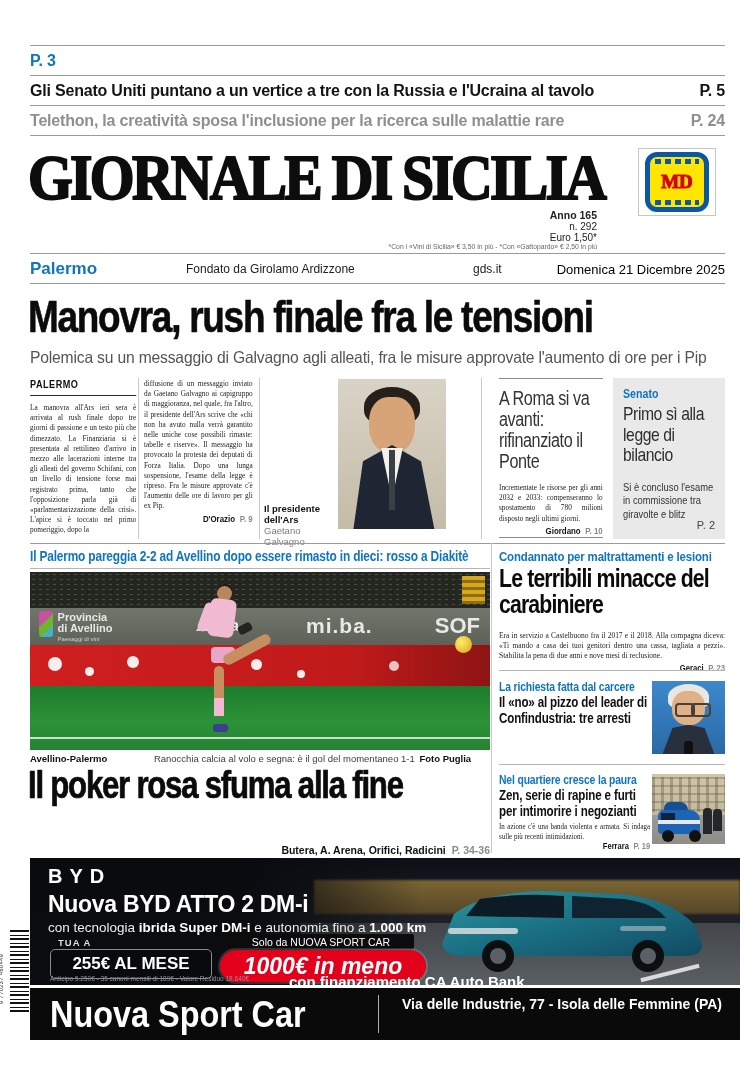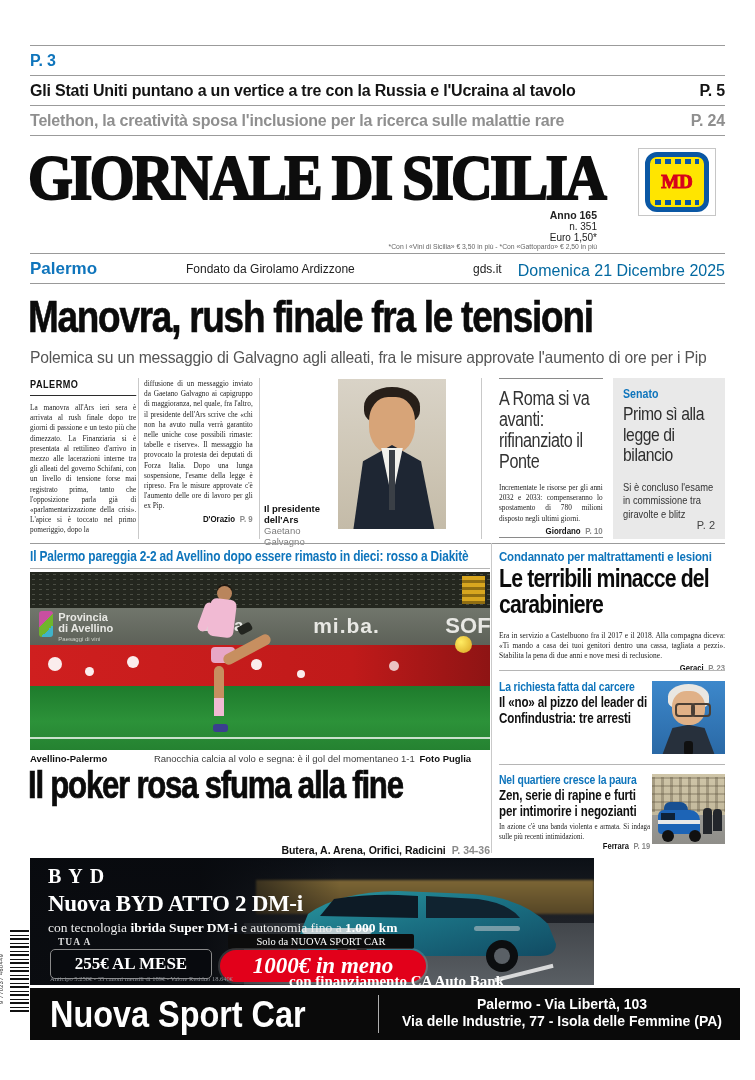--- a/index.html
+++ b/index.html
@@ -35,21 +35,21 @@
   .ed-info{position:absolute;right:158px;top:210px;text-align:right;line-height:11px;font-size:10px;color:#222;}
   .ed-info .b{font-weight:bold;font-size:10.5px;}
   .ed-note{position:absolute;right:158px;top:243px;font-size:6.8px;color:#666;}
 
   
   .dateline{position:absolute;left:30px;top:253px;width:695px;height:29px;
             border-top:1px solid #999;border-bottom:1px solid #999;}
   .dl-ed{position:absolute;left:0;top:5px;font-weight:bold;font-size:17px;color:#0f75bc;}
   .dl-f{position:absolute;left:156px;top:8px;font-size:12px;color:#222;}
   .dl-w{position:absolute;left:443px;top:8px;font-size:12px;color:#222;}
-  .dl-d{position:absolute;right:0;top:8px;font-size:16px;color:#0369a1;}
+  .dl-d{position:absolute;right:0;top:8px;font-size:13px;color:#000000;}
 
   
   .lead-h{position:absolute;left:28px;top:291px;font-size:45px;font-weight:bold;color:#0b0b0b;
           letter-spacing:-1.5px;transform:scaleX(.82);transform-origin:0 0;white-space:nowrap;
           -webkit-text-stroke:.6px #0b0b0b;}
   .lead-s{position:absolute;left:30px;top:348px;font-size:16.5px;color:#555;transform:scaleX(.95);
           transform-origin:0 0;white-space:nowrap;letter-spacing:-0.2px;}
   .body-txt{font-family:"Liberation Serif",serif;font-size:8.8px;line-height:10.2px;color:#1c1c1c;}
   .kick-sm{font-weight:bold;font-size:11px;letter-spacing:.6px;border-bottom:1px solid #2b2b2b;
            padding-bottom:5px;margin-bottom:6px;color:#111;}
@@ -88,21 +88,21 @@
   .g-hair{position:absolute;left:24%;top:5%;width:52%;height:26%;background:#271f19;border-radius:50% 50% 40% 40%;}
   .g-face{position:absolute;left:29%;top:12%;width:42%;height:38%;background:#d7a478;border-radius:42% 42% 48% 48%;}
   .g-suit{position:absolute;left:2%;top:44%;width:96%;height:60%;background:#1e2633;
           clip-path:polygon(12% 100%,22% 18%,50% 0,78% 18%,92% 100%);}
   .g-shirt{position:absolute;left:40%;top:46%;width:20%;height:34%;background:#f2f1ec;
            clip-path:polygon(0 0,100% 0,50% 100%);}
   .g-tie{position:absolute;left:47%;top:47%;width:6%;height:40%;background:#3a3f46;}
   .ph-fb{background:#20241f;}
   .fb-stand{position:absolute;left:0;top:0;width:100%;height:20%;background:#24271f;
             background-image:radial-gradient(#4a4d43 1px,transparent 1.4px);background-size:7px 5px;}
-  .fb-banner{position:absolute;left:0;top:20%;width:100%;height:21%;background:linear-gradient(180deg,#71766c,#5d6158);padding-left:12px;}
+  .fb-banner{position:absolute;left:0;top:20%;width:100%;height:21%;background:linear-gradient(180deg,#71766c,#5d6158);}
   .fb-led{position:absolute;left:0;top:41%;width:100%;height:23%;background:linear-gradient(90deg,#cf1f1f 0%,#c01a1a 70%,#8e1414 100%);}
   .fb-pitch{position:absolute;left:0;top:64%;width:100%;height:36%;
             background:linear-gradient(180deg,#1e7b2c 0%,#2c9239 55%,#258231 100%);}
   .fb-line{position:absolute;left:0;top:80%;width:100%;height:2px;background:rgba(255,255,255,.75);}
   .fb-dot{position:absolute;border-radius:50%;background:rgba(255,255,255,.92);}
   .fb-stairs{position:absolute;right:1%;top:2%;width:5%;height:16%;
              background:repeating-linear-gradient(180deg,#d8a61f 0 4px,#8f6d12 4px 7px);}
   .fb-ball{position:absolute;right:4%;top:36%;width:17px;height:17px;border-radius:50%;
            background:radial-gradient(circle at 35% 35%,#ffec63,#d8a31f);}
   .fb-btxt{position:absolute;color:#e8e8e4;font-weight:bold;}
@@ -131,21 +131,21 @@
          background-image:repeating-linear-gradient(90deg,rgba(90,80,60,.35) 0 3px,transparent 3px 9px),
                           repeating-linear-gradient(180deg,rgba(90,80,60,.3) 0 2px,transparent 2px 8px);}
   .z-car{position:absolute;left:8%;top:52%;width:58%;height:34%;background:#1d64b6;border-radius:6px 10px 4px 4px;}
   .z-car-roof{position:absolute;left:16%;top:40%;width:34%;height:14%;background:#174f92;border-radius:6px 8px 0 0;}
   .z-car-win{position:absolute;left:12%;top:55%;width:20%;height:12%;background:#0e2238;}
   .z-band{position:absolute;left:8%;top:65%;width:58%;height:7%;background:#e8e8e8;}
   .z-wheel{position:absolute;top:80%;width:12px;height:12px;border-radius:50%;background:#111;}
   .z-fig{position:absolute;width:9px;height:26px;background:#23262b;border-radius:4px 4px 0 0;}
 
   
-  .byd{position:absolute;left:30px;top:858px;width:564px;height:127px;overflow:hidden;background:#15181d;font-family:Liberation Serif, serif;}
+  .byd{position:absolute;left:30px;top:858px;width:710px;height:127px;overflow:hidden;background:#15181d;}
   .byd-sky{position:absolute;inset:0;background:linear-gradient(180deg,#0c1016 0%,#1d2026 45%,#26292e 100%);}
   .byd-hills{position:absolute;right:0;top:22px;width:60%;height:34px;
              background:linear-gradient(180deg,#7c6635 0%,#564626 100%);filter:blur(1px);}
   .byd-road{position:absolute;right:0;bottom:0;width:62%;height:62px;
             background:linear-gradient(180deg,#42464b,#5a5f64);}
   .byd-lane{position:absolute;background:rgba(240,240,240,.85);transform:rotate(-14deg);}
   .byd-shade{position:absolute;left:0;top:0;width:55%;height:100%;
              background:linear-gradient(90deg,rgba(8,10,14,.92) 55%,rgba(8,10,14,0) 100%);}
   .byd-brand{position:absolute;left:18px;top:7px;color:#fff;font-weight:bold;font-size:20px;letter-spacing:7px;}
   .byd-h{position:absolute;left:18px;top:33px;color:#fff;font-weight:bold;font-size:23px;letter-spacing:-0.3px;}
@@ -181,40 +181,40 @@
 </head>
 <body>
 
 <div class="page">
 
   <div class="topstrip">
     <div class="ts-row ts-0">
       <span>P. 3</span>
     </div>
     <div class="ts-row ts-1">
-      <span>Gli Stati Uniti puntano a un vertice a tre con la Russia e l'Ucraina al tavolo</span>
+      <span>Gli Senato Uniti puntano a un vertice a tre con la Russia e l'Ucraina al tavolo</span>
       <span>P. 5</span>
     </div>
     <div class="ts-row ts-2">
       <span>Telethon, la creatività sposa l'inclusione per la ricerca sulle malattie rare</span>
       <span>P. 24</span>
     </div>
   </div>
 
   <div class="mast">GIORNALE DI SICILIA</div>
   <div class="md-box">
     <div class="md-inner">
       <div class="md-dash t"></div>
       <span class="md-txt">MD</span>
       <div class="md-dash b"></div>
     </div>
   </div>
   <div class="ed-info">
     <div class="b">Anno 165</div>
-    <div>n. 351</div>
+    <div>n. 292</div>
     <div>Euro 1,50*</div>
   </div>
   <div class="ed-note">*Con i «Vini di Sicilia» € 3,50 in più - *Con «Gattopardo» € 2,50 in più</div>
 
   <div class="dateline">
     <span class="dl-ed">Palermo</span>
     <span class="dl-f">Fondato da Girolamo Ardizzone</span>
     <span class="dl-w">gds.it</span>
     <span class="dl-d">Domenica 21 Dicembre 2025</span>
   </div>
@@ -424,21 +424,20 @@
     <div class="byd-solo">Solo da NUOVA SPORT CAR</div>
     <div class="byd-red">1000€ in meno</div>
     <div class="byd-fin">con finanziamento CA Auto Bank</div>
     <div class="byd-fine">Anticipo 5.250€ - 35 canoni mensili di 189€ - Valore Residuo 18.640€</div>
   </div>
 
   <div class="bar">
     <div class="bar-name">Nuova Sport Car</div>
     <div class="bar-div"></div>
     <div class="bar-addr">
-      <div>Palermo - Via Libertà, 103</div>
       <div>Via delle Industrie, 77 - Isola delle Femmine (PA)</div>
     </div>
   </div>
 
   <div class="barcode"></div>
   <div class="bc-dig">9 770237 460449</div>
 
 </div>
 
 </body></html>

